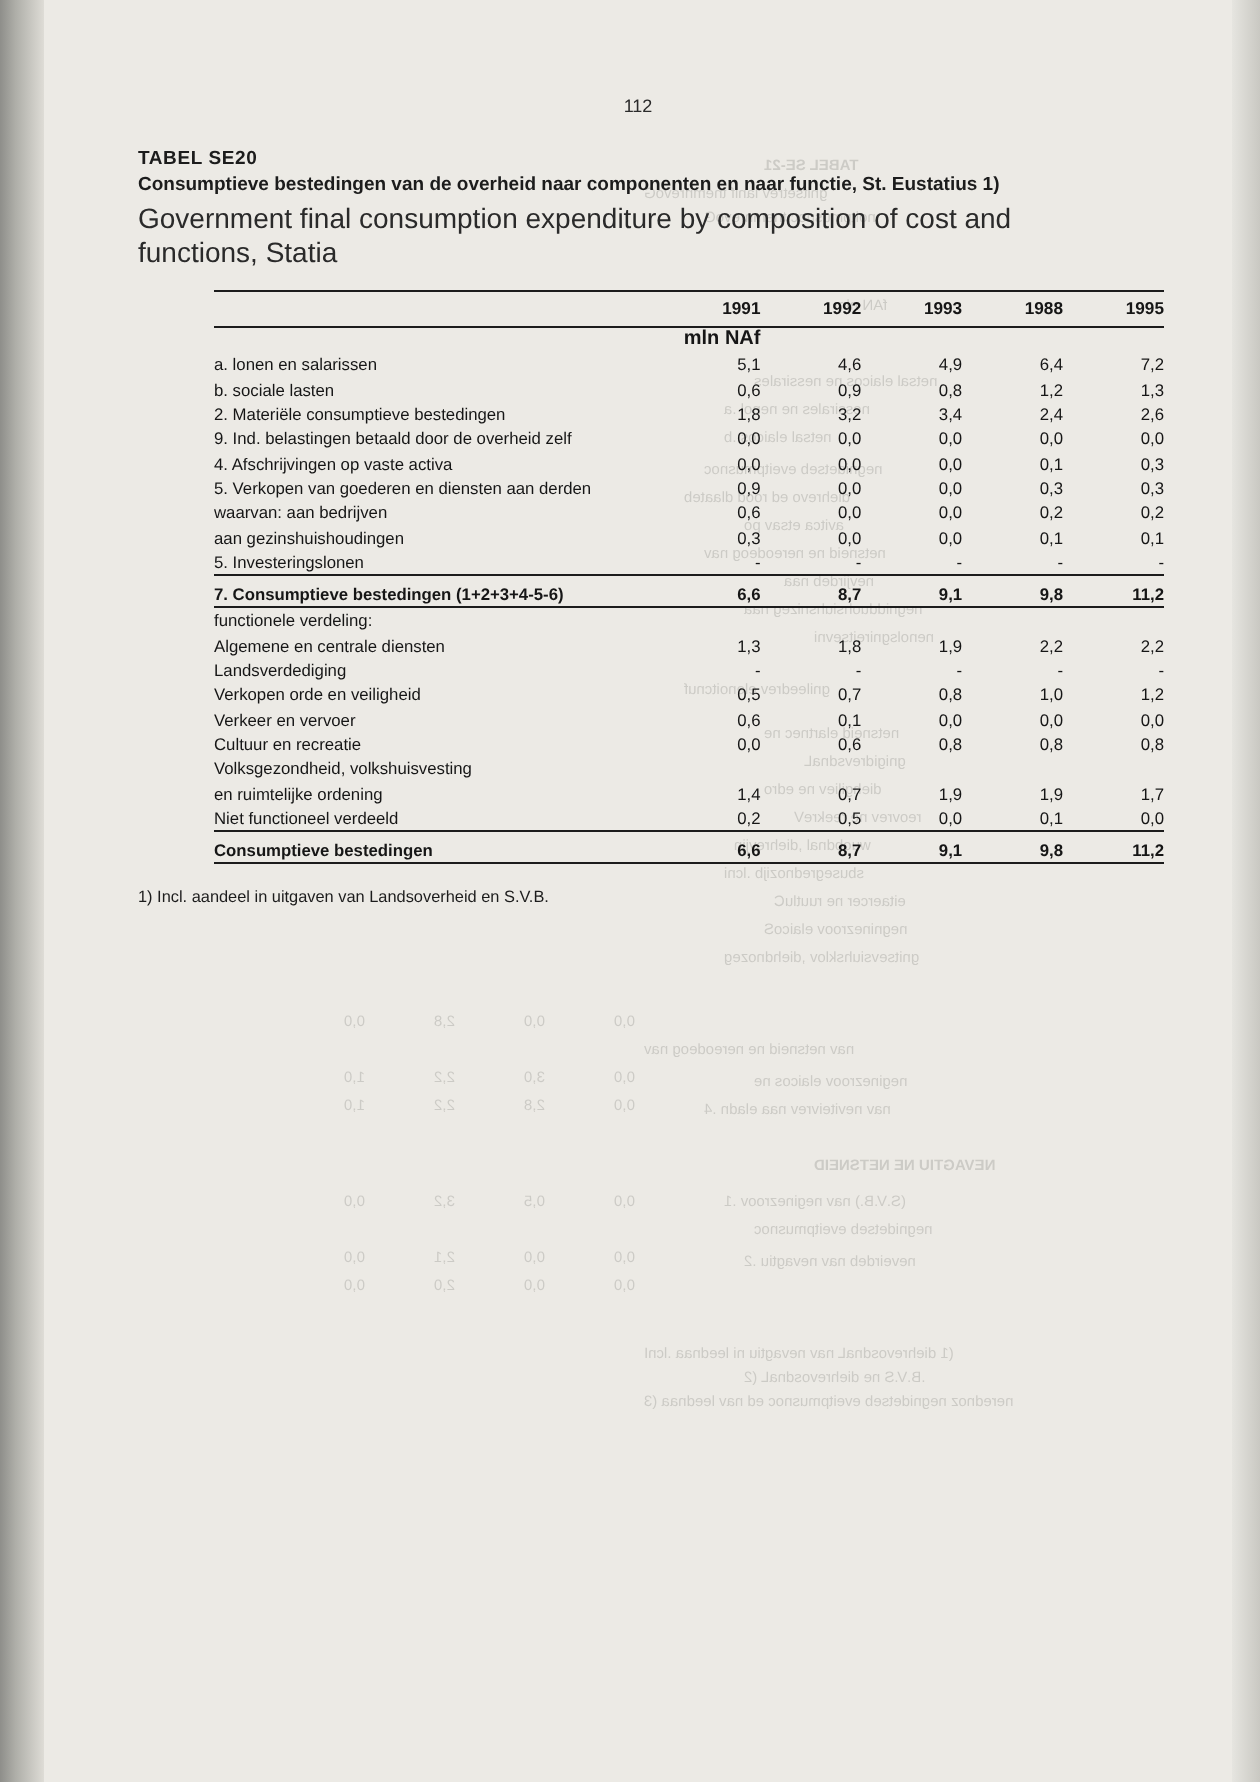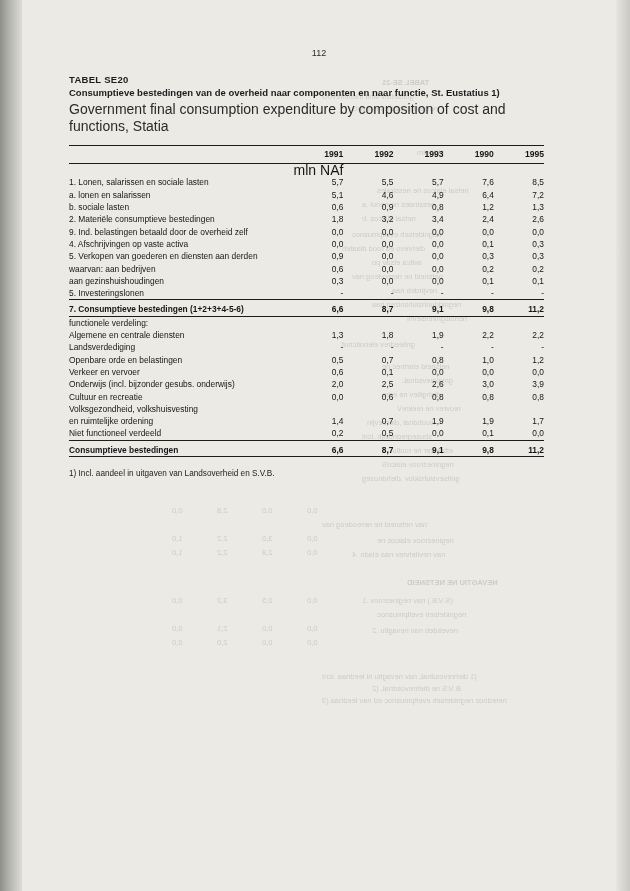--- a/index.html
+++ b/index.html
@@ -75,20 +75,21 @@
     font-weight: normal;
     color: #2a2a2a;
     margin-bottom: 9px;
     line-height: 1.25;
   }
   table.tbl {
     border-collapse: collapse;
     width: 100%;
     font-size: 8.4px;
     color: #161616;
+    margin-left: 38px;
   }
   table.tbl td {
     padding: 0;
     vertical-align: top;
     line-height: 12.3px;
     white-space: nowrap;
   }
   td.lbl {
     text-align: left;
     padding-left: 0px;
@@ -105,22 +106,22 @@
   }
   .rule-thick {
     border-bottom: 1.6px solid #1c1c1c;
   }
   .rule-thin {
     border-bottom: 0.9px solid #1c1c1c;
   }
   .spacer td { line-height: 6px; font-size: 1px; }
   .spacer-sm td { line-height: 4px; font-size: 1px; }
   .unit td {
-    font-weight: normal;
-    font-size: 14px;
+    font-weight: bold;
+    font-size: 10px;
     padding-top: 4px;
     padding-bottom: 5px;
   }
   .bold td { font-weight: bold; }
   .ind1 { padding-left: 11px; }
   .ind4 { padding-left: 60px; }
   .footnote {
     margin-top: 12px;
     font-size: 8.2px;
     color: #1c1c1c;
@@ -231,44 +232,36 @@
         </colgroup>
         <tbody>
           <tr class="spacer-sm rule-thick">
               <td colspan="6"></td>
             </tr>
           <tr class="hdr">
             <td class="lbl"></td>
             <td class="num">1991</td>
             <td class="num">1992</td>
             <td class="num">1993</td>
-            <td class="num">1990</td>
+            <td class="num">1988</td>
             <td class="num">1995</td>
           </tr>
           <tr class="spacer-sm rule-thin">
               <td colspan="6"></td>
             </tr>
 
           <tr class="unit">
             <td class="lbl"></td>
             <td class="num">mln NAf</td>
             <td class="num"></td>
             <td class="num"></td>
             <td class="num"></td>
             <td class="num"></td>
           </tr>
 
-          <tr>
-            <td class="lbl">1. Lonen, salarissen en sociale lasten</td>
-            <td class="num">5,7</td>
-            <td class="num">5,5</td>
-            <td class="num">5,7</td>
-            <td class="num">7,6</td>
-            <td class="num">8,5</td>
-          </tr>
           <tr>
             <td class="lbl ind1">a. lonen en salarissen</td>
             <td class="num">5,1</td>
             <td class="num">4,6</td>
             <td class="num">4,9</td>
             <td class="num">6,4</td>
             <td class="num">7,2</td>
           </tr>
           <tr>
             <td class="lbl ind1">b. sociale lasten</td>
@@ -380,42 +373,34 @@
           </tr>
           <tr>
             <td class="lbl ind1">Landsverdediging</td>
             <td class="num">-</td>
             <td class="num">-</td>
             <td class="num">-</td>
             <td class="num">-</td>
             <td class="num">-</td>
           </tr>
           <tr>
-            <td class="lbl ind1">Openbare orde en belastingen</td>
+            <td class="lbl ind1">Verkopen orde en veiligheid</td>
             <td class="num">0,5</td>
             <td class="num">0,7</td>
             <td class="num">0,8</td>
             <td class="num">1,0</td>
             <td class="num">1,2</td>
           </tr>
           <tr>
             <td class="lbl ind1">Verkeer en vervoer</td>
             <td class="num">0,6</td>
             <td class="num">0,1</td>
             <td class="num">0,0</td>
             <td class="num">0,0</td>
             <td class="num">0,0</td>
-          </tr>
-          <tr>
-            <td class="lbl ind1">Onderwijs (incl. bijzonder gesubs. onderwijs)</td>
-            <td class="num">2,0</td>
-            <td class="num">2,5</td>
-            <td class="num">2,6</td>
-            <td class="num">3,0</td>
-            <td class="num">3,9</td>
           </tr>
           <tr>
             <td class="lbl ind1">Cultuur en recreatie</td>
             <td class="num">0,0</td>
             <td class="num">0,6</td>
             <td class="num">0,8</td>
             <td class="num">0,8</td>
             <td class="num">0,8</td>
           </tr>
           <tr>

